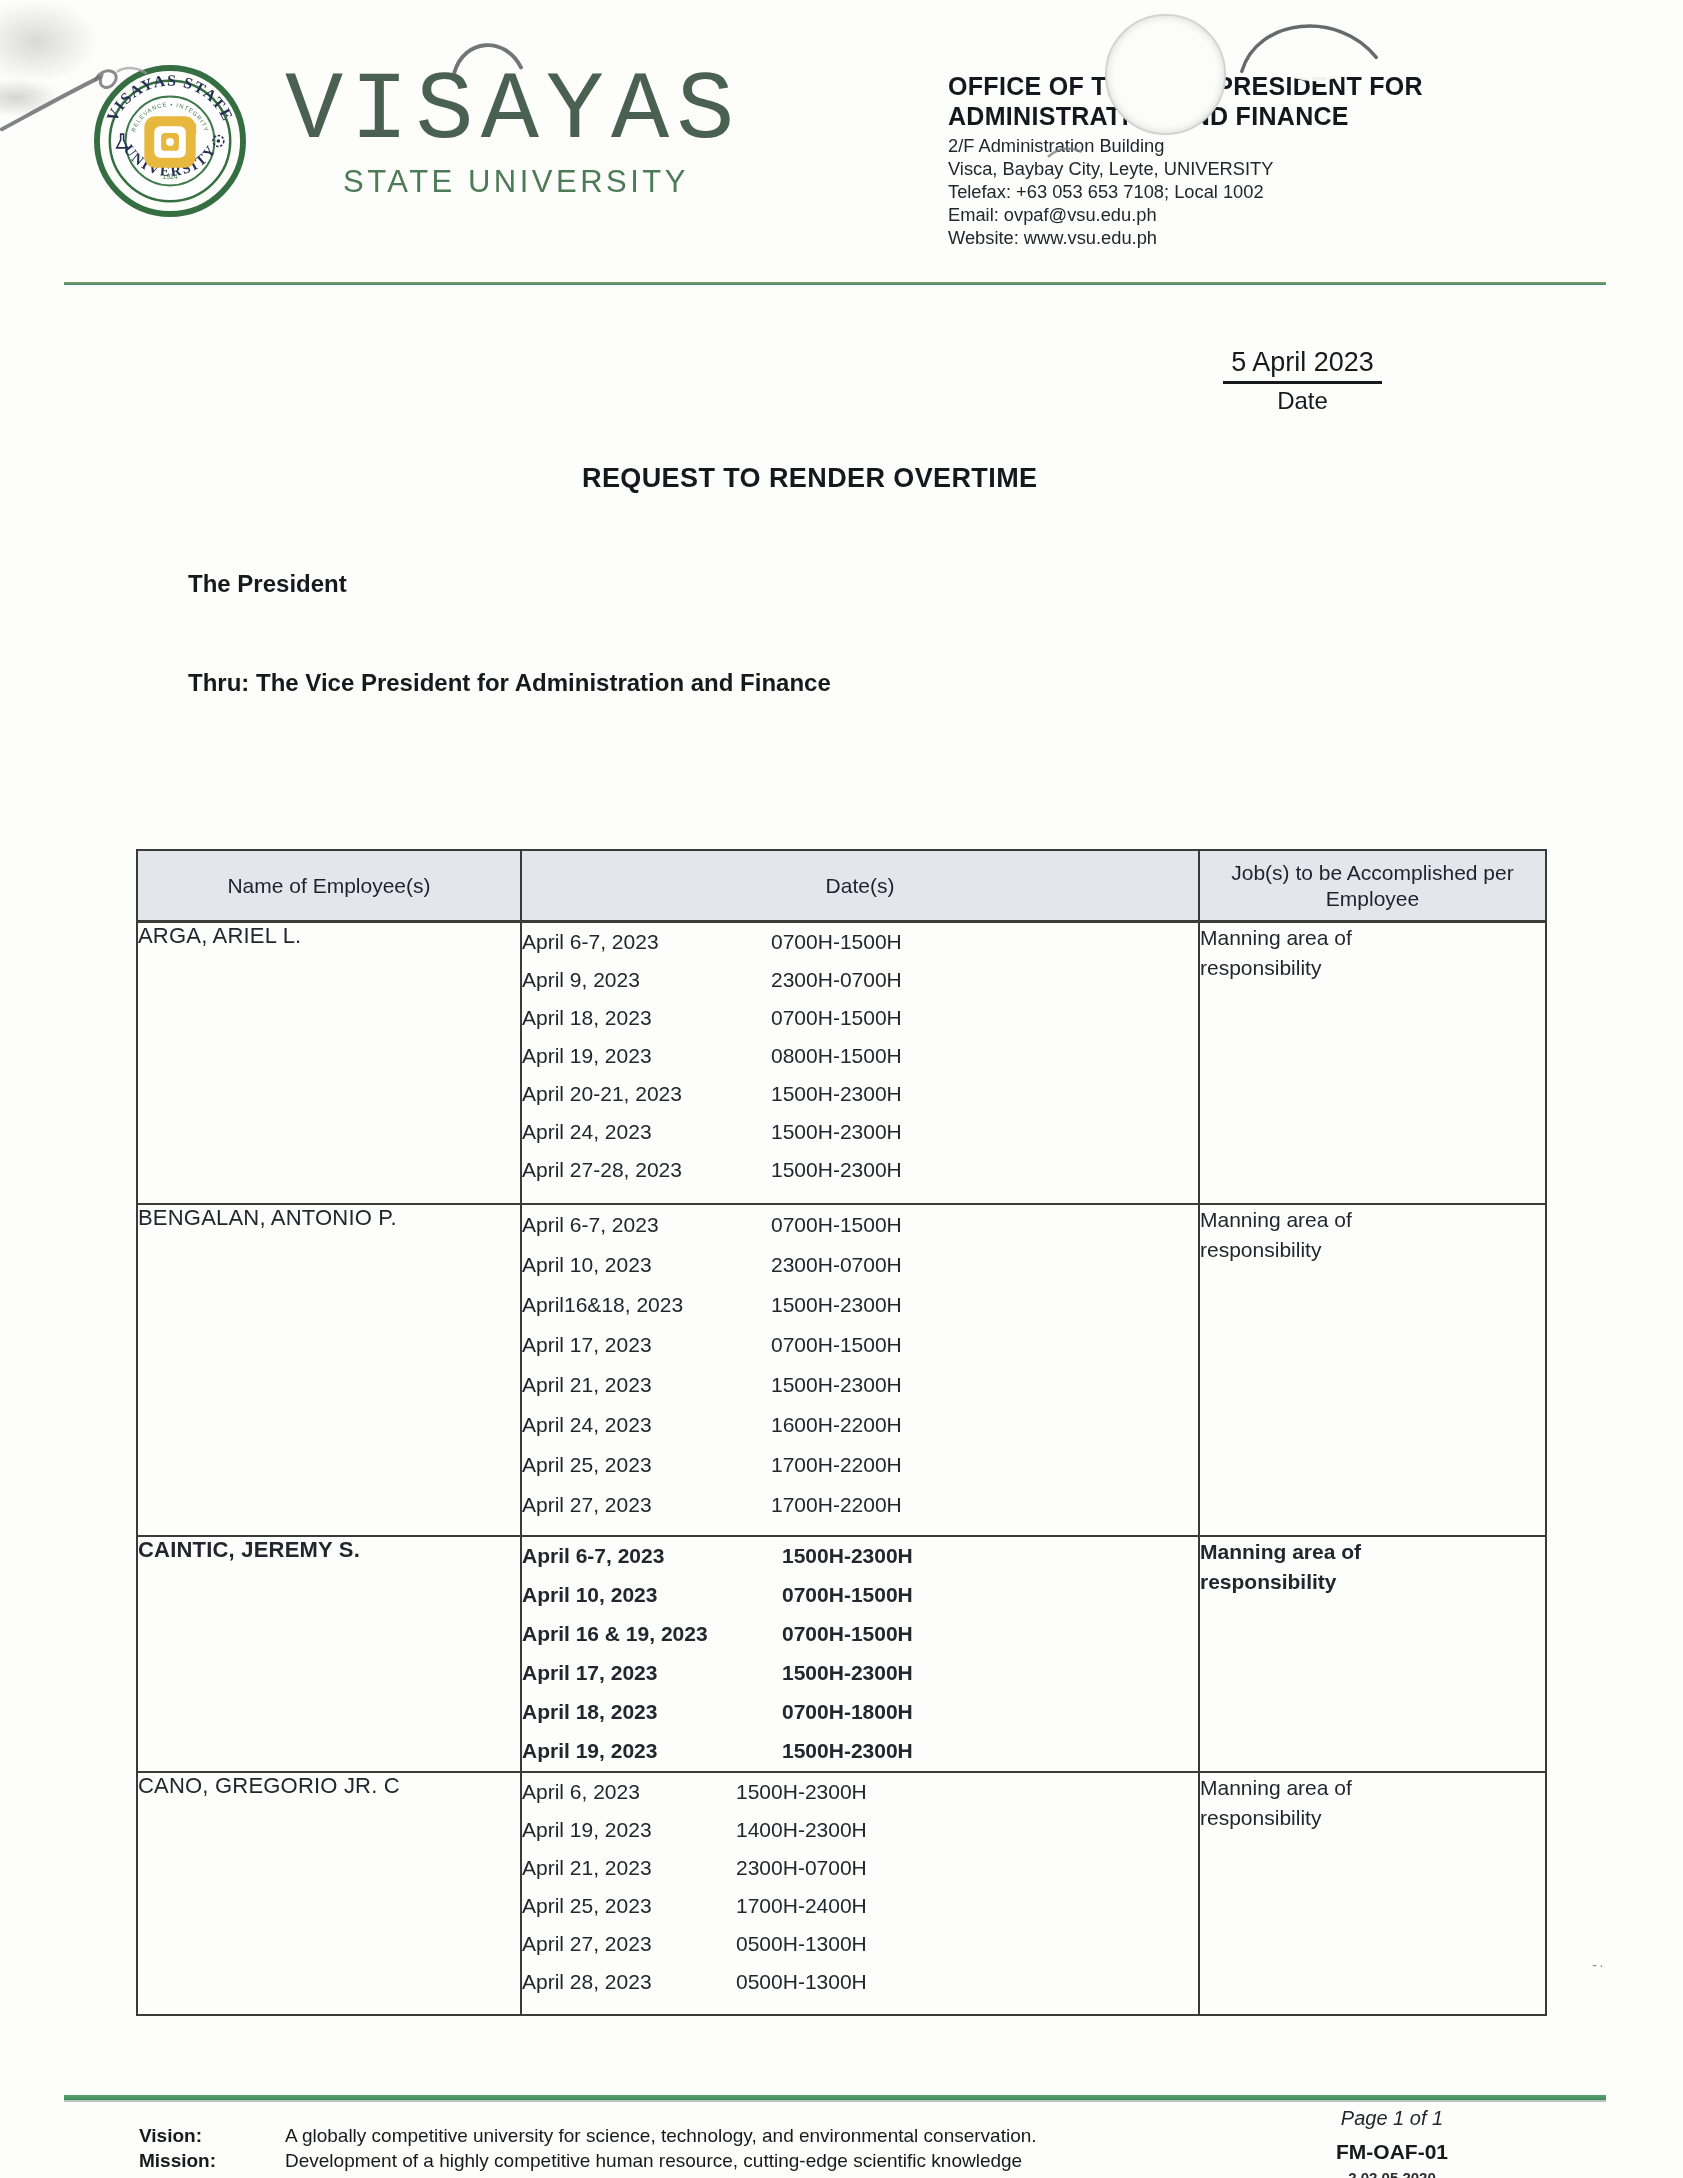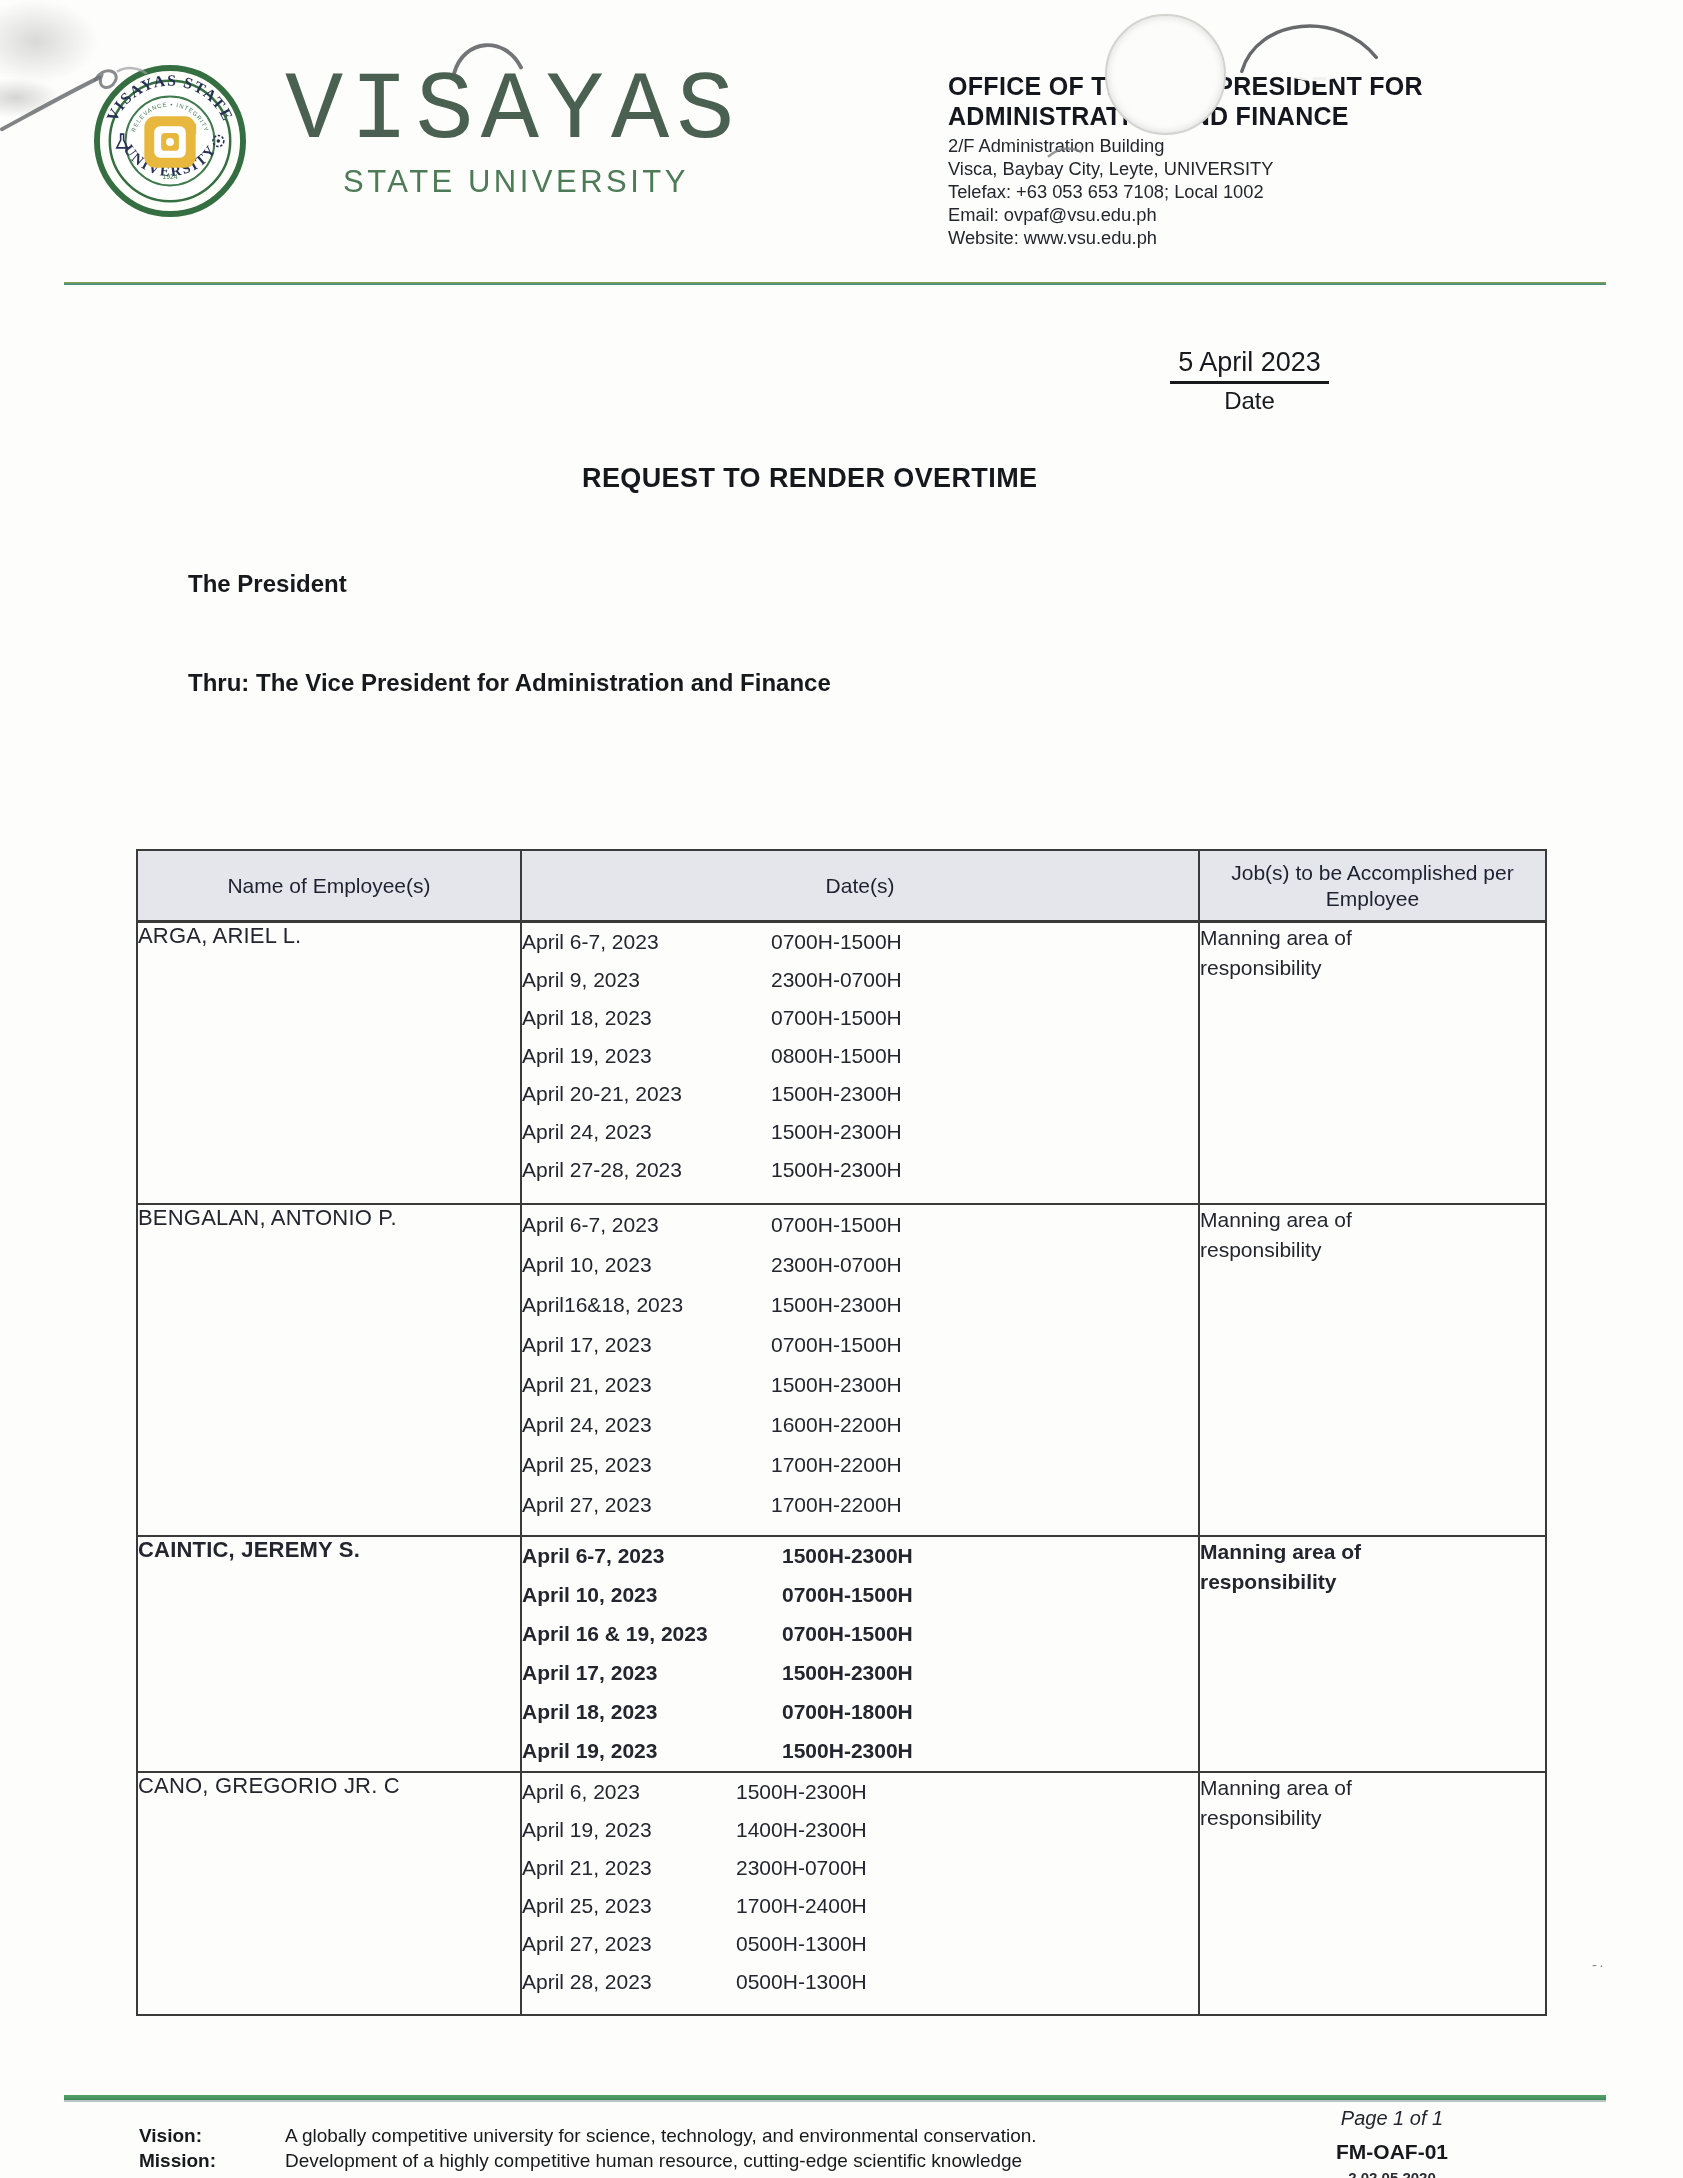--- a/index.html
+++ b/index.html
@@ -37,21 +37,21 @@
   }
   .corner-smudge{
     left:0;top:0;width:198px;height:188px;z-index:3;
     background:
       radial-gradient(ellipse 89px 59px at 18% 22%, rgba(150,150,150,.35), rgba(150,150,150,0) 70%),
       radial-gradient(ellipse 59px 26px at 8% 52%, rgba(120,120,120,.30), rgba(120,120,120,0) 75%);
   }
   .right-mark{left:1592px;top:1956px;z-index:3;color:#8a8d90;font-size:15px;letter-spacing:2px;}
   svg.artifact{z-index:4;}
   
-  .date-block{position:absolute;left:1143px;top:347px;width:213px;text-align:center;}
+  .date-block{position:absolute;left:1196px;top:347px;width:213px;text-align:center;}
   .date-value{display:inline-block;font-size:27px;color:#17191d;padding:0 8px 3px 8px;border-bottom:3px solid #17191d;}
   .date-label{font-size:24px;color:#17191d;margin-top:3px;}
   
   .doc-title{
     position:absolute;left:582px;top:463px;margin:0;white-space:nowrap;
     font-size:27px;font-weight:bold;letter-spacing:0.4px;color:#15181d;
   }
   .recipient{position:absolute;left:188px;top:570px;font-size:24px;font-weight:bold;color:#17191d;}
   .thru{position:absolute;left:188px;top:669px;font-size:24px;font-weight:bold;color:#17191d;}
   .intro{position:absolute;left:188px;top:780px;font-size:23px;color:#1c1f26;}

